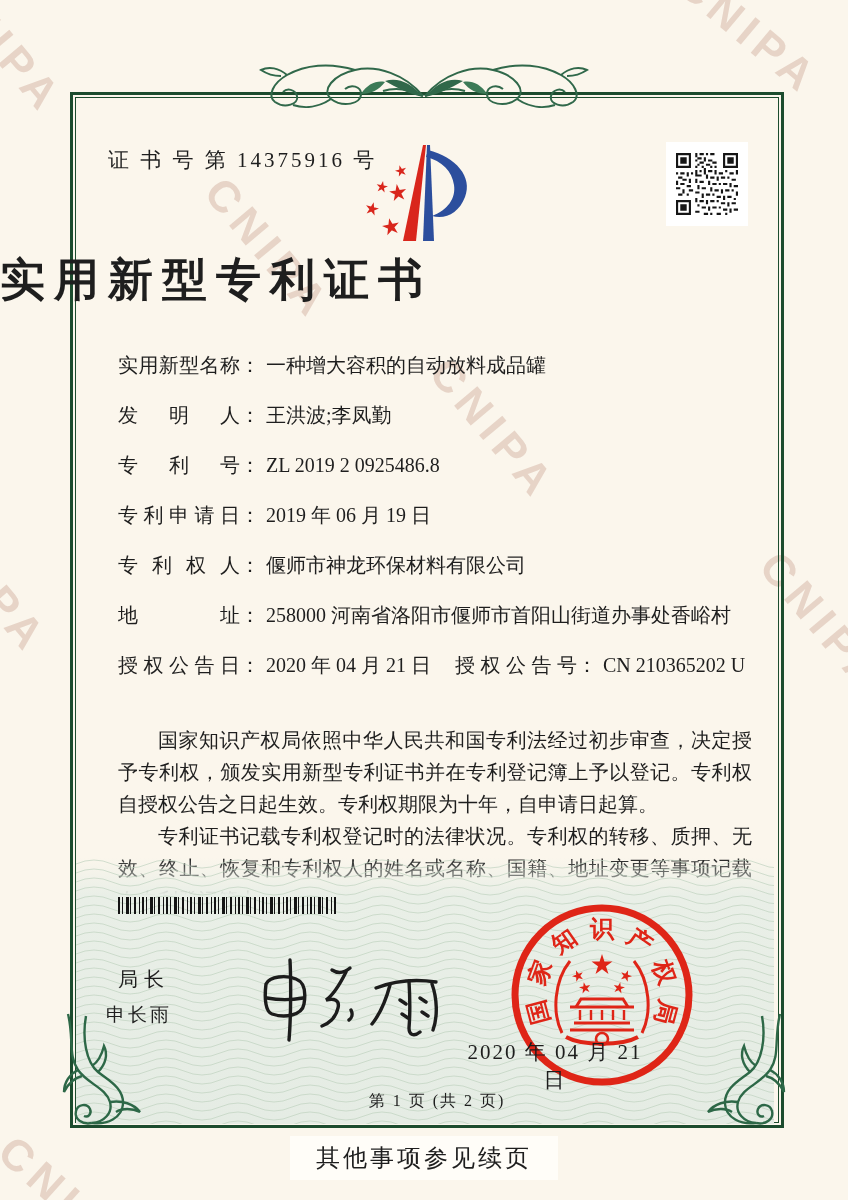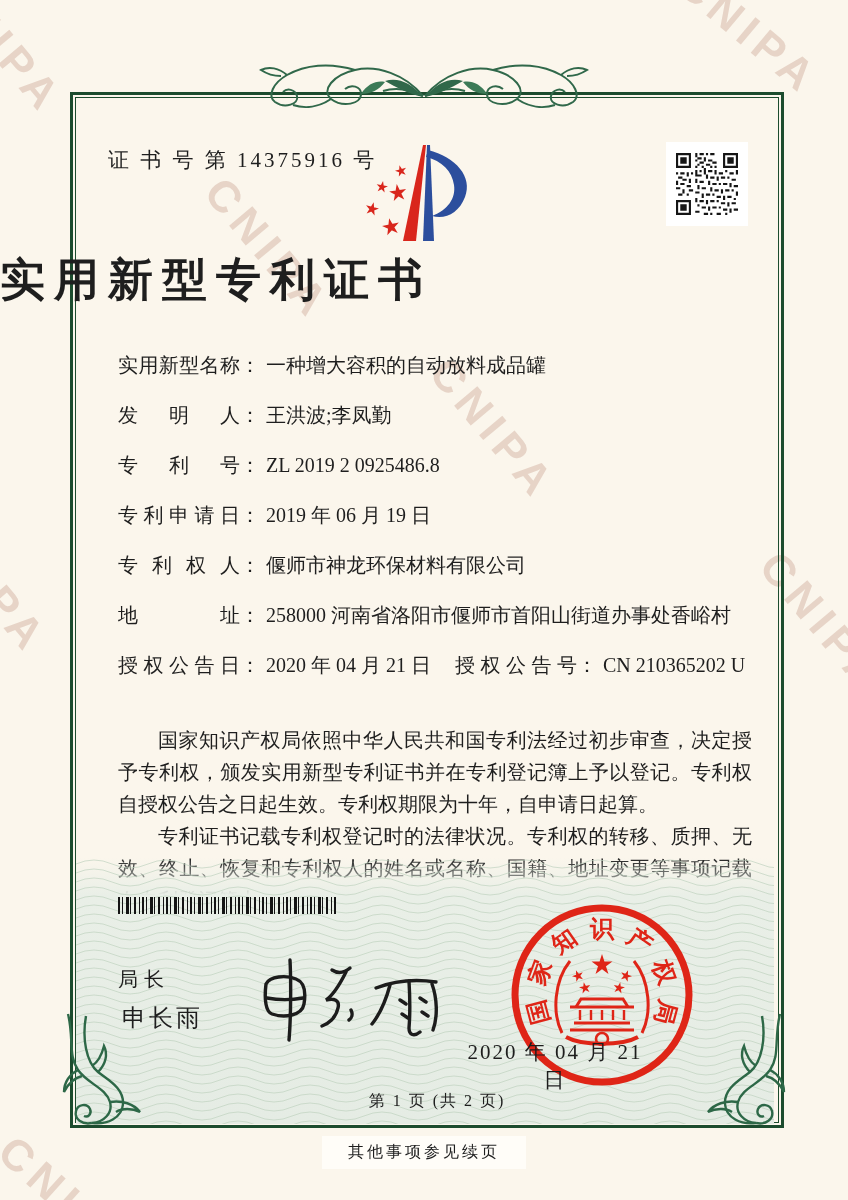--- a/index.html
+++ b/index.html
@@ -36,30 +36,30 @@
   .panel svg.waves{position:absolute;left:0;top:0;z-index:0;}
   .barcode{position:absolute;left:42px;top:39px;width:220px;height:17px;z-index:2;
       background:repeating-linear-gradient(90deg,
         #141414 0 2px, rgba(0,0,0,0) 2px 4px,
         #141414 4px 5px, rgba(0,0,0,0) 5px 8px,
         #141414 8px 11px, rgba(0,0,0,0) 11px 12px,
         #141414 12px 13px, rgba(0,0,0,0) 13px 16px,
         #141414 16px 18px, rgba(0,0,0,0) 18px 21px,
         #141414 21px 22px, rgba(0,0,0,0) 22px 24px);}
   .director-title{position:absolute;left:42px;top:108px;font-size:20px;letter-spacing:6px;z-index:2;}
-  .director-name{position:absolute;left:46px;top:144px;font-size:24px;letter-spacing:3px;z-index:2;}
+  .director-name{position:absolute;left:30px;top:144px;font-size:19px;letter-spacing:3px;z-index:2;}
   .signature{position:absolute;left:178px;top:90px;z-index:2;}
   .seal{position:absolute;left:434px;top:45px;width:184px;height:184px;z-index:2;}
   .seal-date{position:absolute;left:379px;top:180px;width:200px;text-align:center;z-index:3;
       font-size:21px;letter-spacing:2px;color:#1d1d1d;}
   .pageinfo{position:absolute;left:12px;bottom:12px;width:100%;text-align:center;font-size:16px;
       letter-spacing:2px;z-index:2;}
   
   .note{position:absolute;left:0;top:1136px;width:848px;text-align:center;z-index:3;}
-  .note span{display:inline-block;background:#fffdf8;padding:6px 26px;font-size:16px;letter-spacing:3px;}
+  .note span{display:inline-block;background:#fffdf8;padding:6px 26px;font-size:24px;letter-spacing:3px;}
   
   .orn-top{position:absolute;left:209px;top:56px;z-index:4;}
   .orn-bl{position:absolute;left:52px;top:1012px;z-index:4;}
   .orn-br{position:absolute;left:696px;top:1012px;z-index:4;}
   .logo{position:absolute;left:360px;top:140px;z-index:3;}
 </style>
 </head>
 <body>
 
 <div class="wm" style="left:-35px;top:-38px;transform:rotate(50deg);">CNIPA</div>

